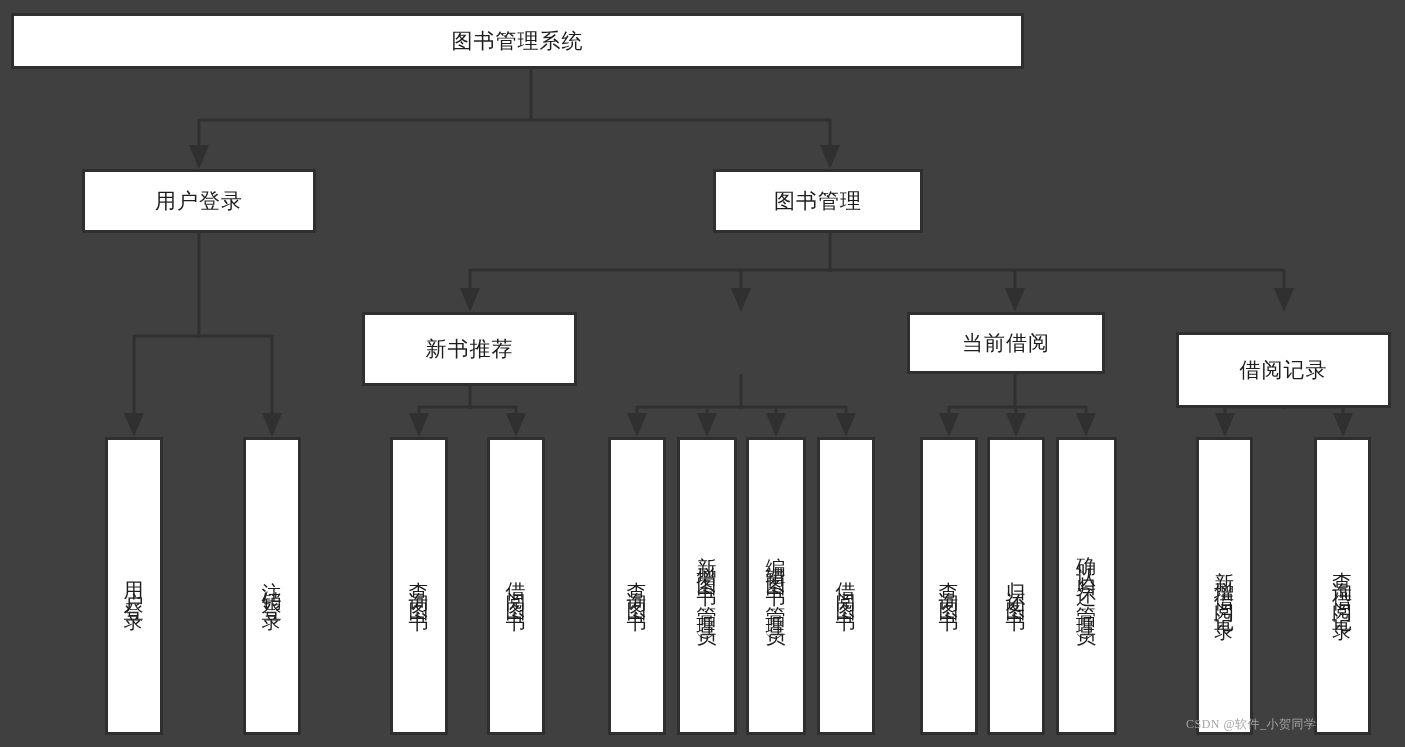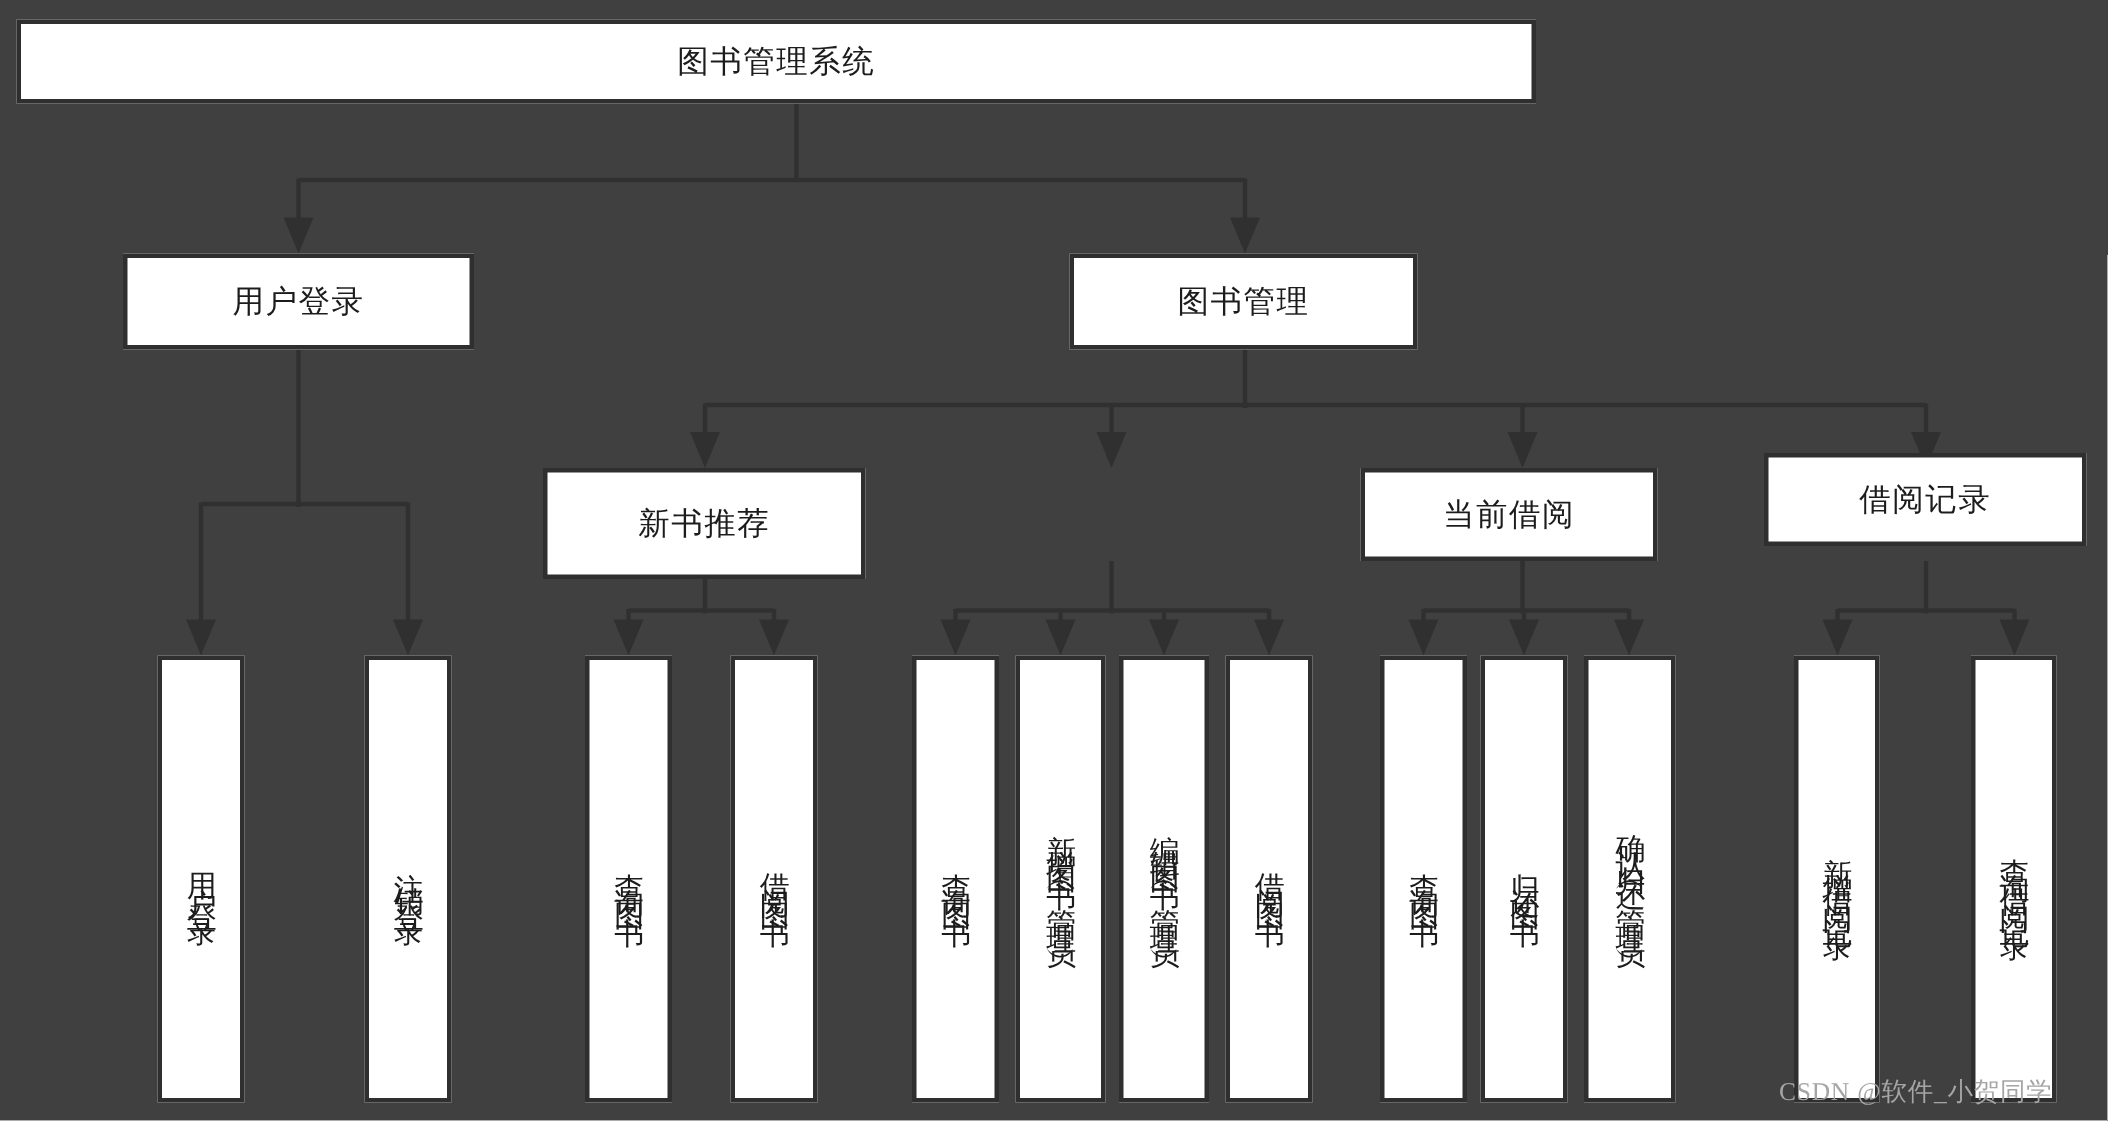--- a/index.html
+++ b/index.html
@@ -45,21 +45,21 @@
     writing-mode: vertical-rl;
     text-orientation: mixed;
     letter-spacing: 10px;
     line-height: 1;
     white-space: nowrap;
   }
   .watermark {
     position: absolute;
     left: 1186px;
     top: 716px;
-    font-size: 17px;
+    font-size: 12px;
     color: #a5a5a5;
     white-space: nowrap;
     letter-spacing: 0.5px;
   }
   .stroke {
     stroke: #303030;
     stroke-width: 3;
     fill: none;
   }
   .arrowhead {
@@ -137,31 +137,31 @@
     <use href="#arrowhead" x="1343" y="437"></use>
   </svg>
 
   <div class="node hbox" style="left:11px; top:13px; width:1013px; height:56px">
     <span>图书管理系统</span>
   </div>
 
   <div class="node hbox" style="left:82px; top:169px; width:234px; height:64px">
     <span>用户登录</span>
   </div>
-  <div class="node hbox" style="left:713px; top:169px; width:232px; height:64px">
+  <div class="node hbox" style="left:713px; top:169px; width:210px; height:64px">
     <span>图书管理</span>
   </div>
 
   <div class="node hbox" style="left:362px; top:312px; width:215px; height:74px">
     <span>新书推荐</span>
   </div>
   <div class="node hbox" style="left:907px; top:312px; width:198px; height:62px">
     <span>当前借阅</span>
   </div>
-  <div class="node hbox" style="left:1176px; top:302px; width:215px; height:62px">
+  <div class="node hbox" style="left:1176px; top:332px; width:215px; height:76px">
     <span>借阅记录</span>
   </div>
 
   <div class="node vbox" style="left:105px; top:437px; width:58px; height:298px">
     <span>用户登录</span>
   </div>
   <div class="node vbox" style="left:243px; top:437px; width:58px; height:298px">
     <span>注销登录</span>
   </div>
 

